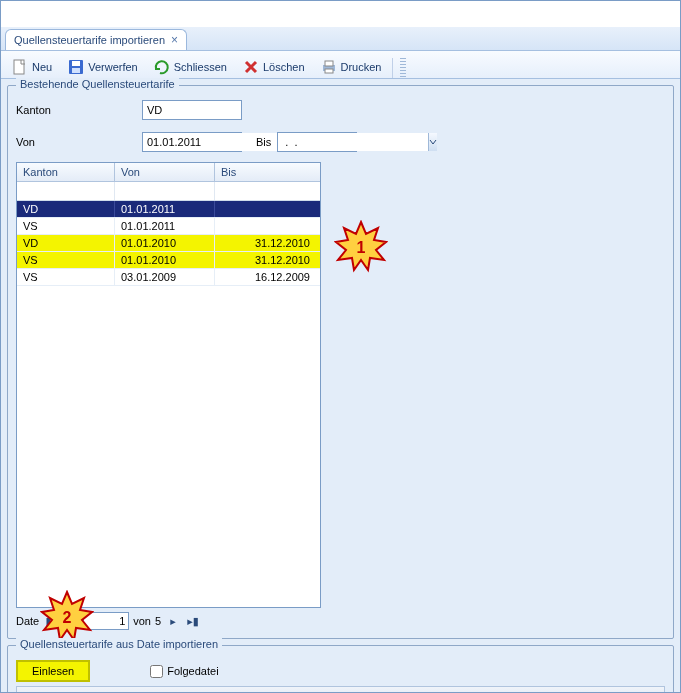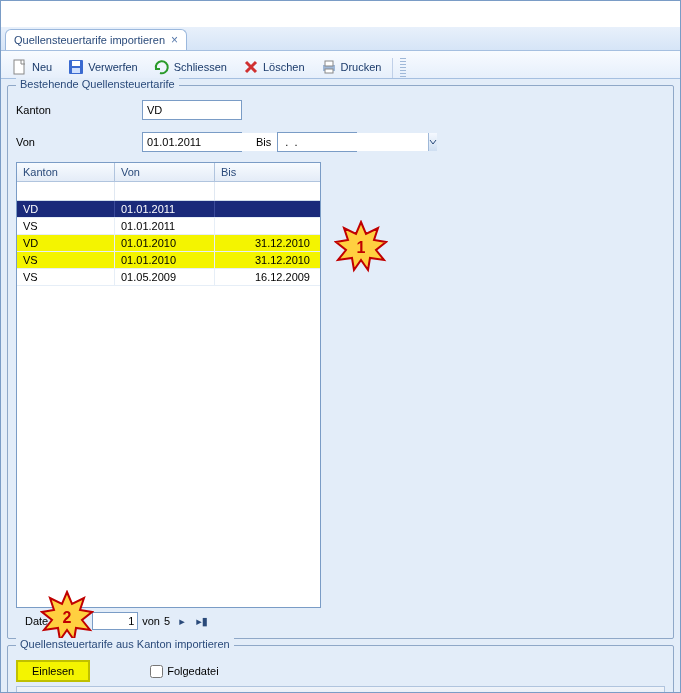--- a/index.html
+++ b/index.html
@@ -135,21 +135,20 @@
 .gc.bis { width: 101px; border-right: none; text-align: right; }
 .grow.selected { background: #1a2a7a; color: #fff; }
 .grow.selected .gc { border-right-color: #3a4a9a; }
 .grow.hl { background: #f4f400; }
 .nav {
   display: flex;
   align-items: center;
   gap: 4px;
   margin-top: 4px;
   color: #000;
-  margin-left: 9px;
 }
 .nav-btn { width: 16px; height: 16px; display: flex; align-items: center; justify-content: center; cursor: pointer; color: #2a4a7a; }
 .nav-input { width: 46px; height: 18px; border: 1px solid #7a9cc6; text-align: right; padding: 1px 3px; font-size: 11px; }
 .import-row { display: flex; gap: 12px; margin-top: 6px; }
 .btn {
   border: 1px solid #888;
   background: linear-gradient(#f8f8f8,#e0e0e0);
   padding: 3px 14px;
   cursor: pointer;
   font-size: 11px;
@@ -290,21 +289,21 @@
               <div class="gc von">01.01.2010</div>
               <div class="gc bis">31.12.2010</div>
             </div>
             <div class="grow hl">
               <div class="gc kanton">VS</div>
               <div class="gc von">01.01.2010</div>
               <div class="gc bis">31.12.2010</div>
             </div>
             <div class="grow">
               <div class="gc kanton">VS</div>
-              <div class="gc von">01.05.2009</div>
+              <div class="gc von">03.01.2009</div>
               <div class="gc bis">16.12.2009</div>
             </div>
           </div>
       </div>
 
       <div class="burst" style="top:58px;left:318px">
         <svg viewBox="0 0 54 54">
             <polygon points="27,2 32,14 44,8 40,20 52,22 42,30 50,40 36,38 34,50 27,40 20,50 18,38 4,40 12,30 2,22 14,20 10,8 22,14" fill="#ffd040" stroke="#c00000" stroke-width="2"></polygon>
             <text x="27" y="33" text-anchor="middle">1</text>
           </svg>
@@ -324,21 +323,21 @@
       <div class="burst" style="bottom:-14px;left:24px">
         <svg viewBox="0 0 54 54">
             <polygon points="27,2 32,14 44,8 40,20 52,22 42,30 50,40 36,38 34,50 27,40 20,50 18,38 4,40 12,30 2,22 14,20 10,8 22,14" fill="#ffd040" stroke="#c00000" stroke-width="2"></polygon>
             <text x="27" y="33" text-anchor="middle">2</text>
           </svg>
       </div>
     </div>
   </div>
 
   <div class="fieldset">
-    <div class="legend">Quellensteuertarife aus Kanton importieren</div>
+    <div class="legend">Quellensteuertarife aus Date importieren</div>
     <div class="import-row">
       <button class="btn hl">Einlesen</button>
       <label class="chk">
         <input type="checkbox" style="">
         <span>Folgedatei</span>
       </label>
     </div>
     <div class="scrollbar-stub"></div>
   </div>
 

